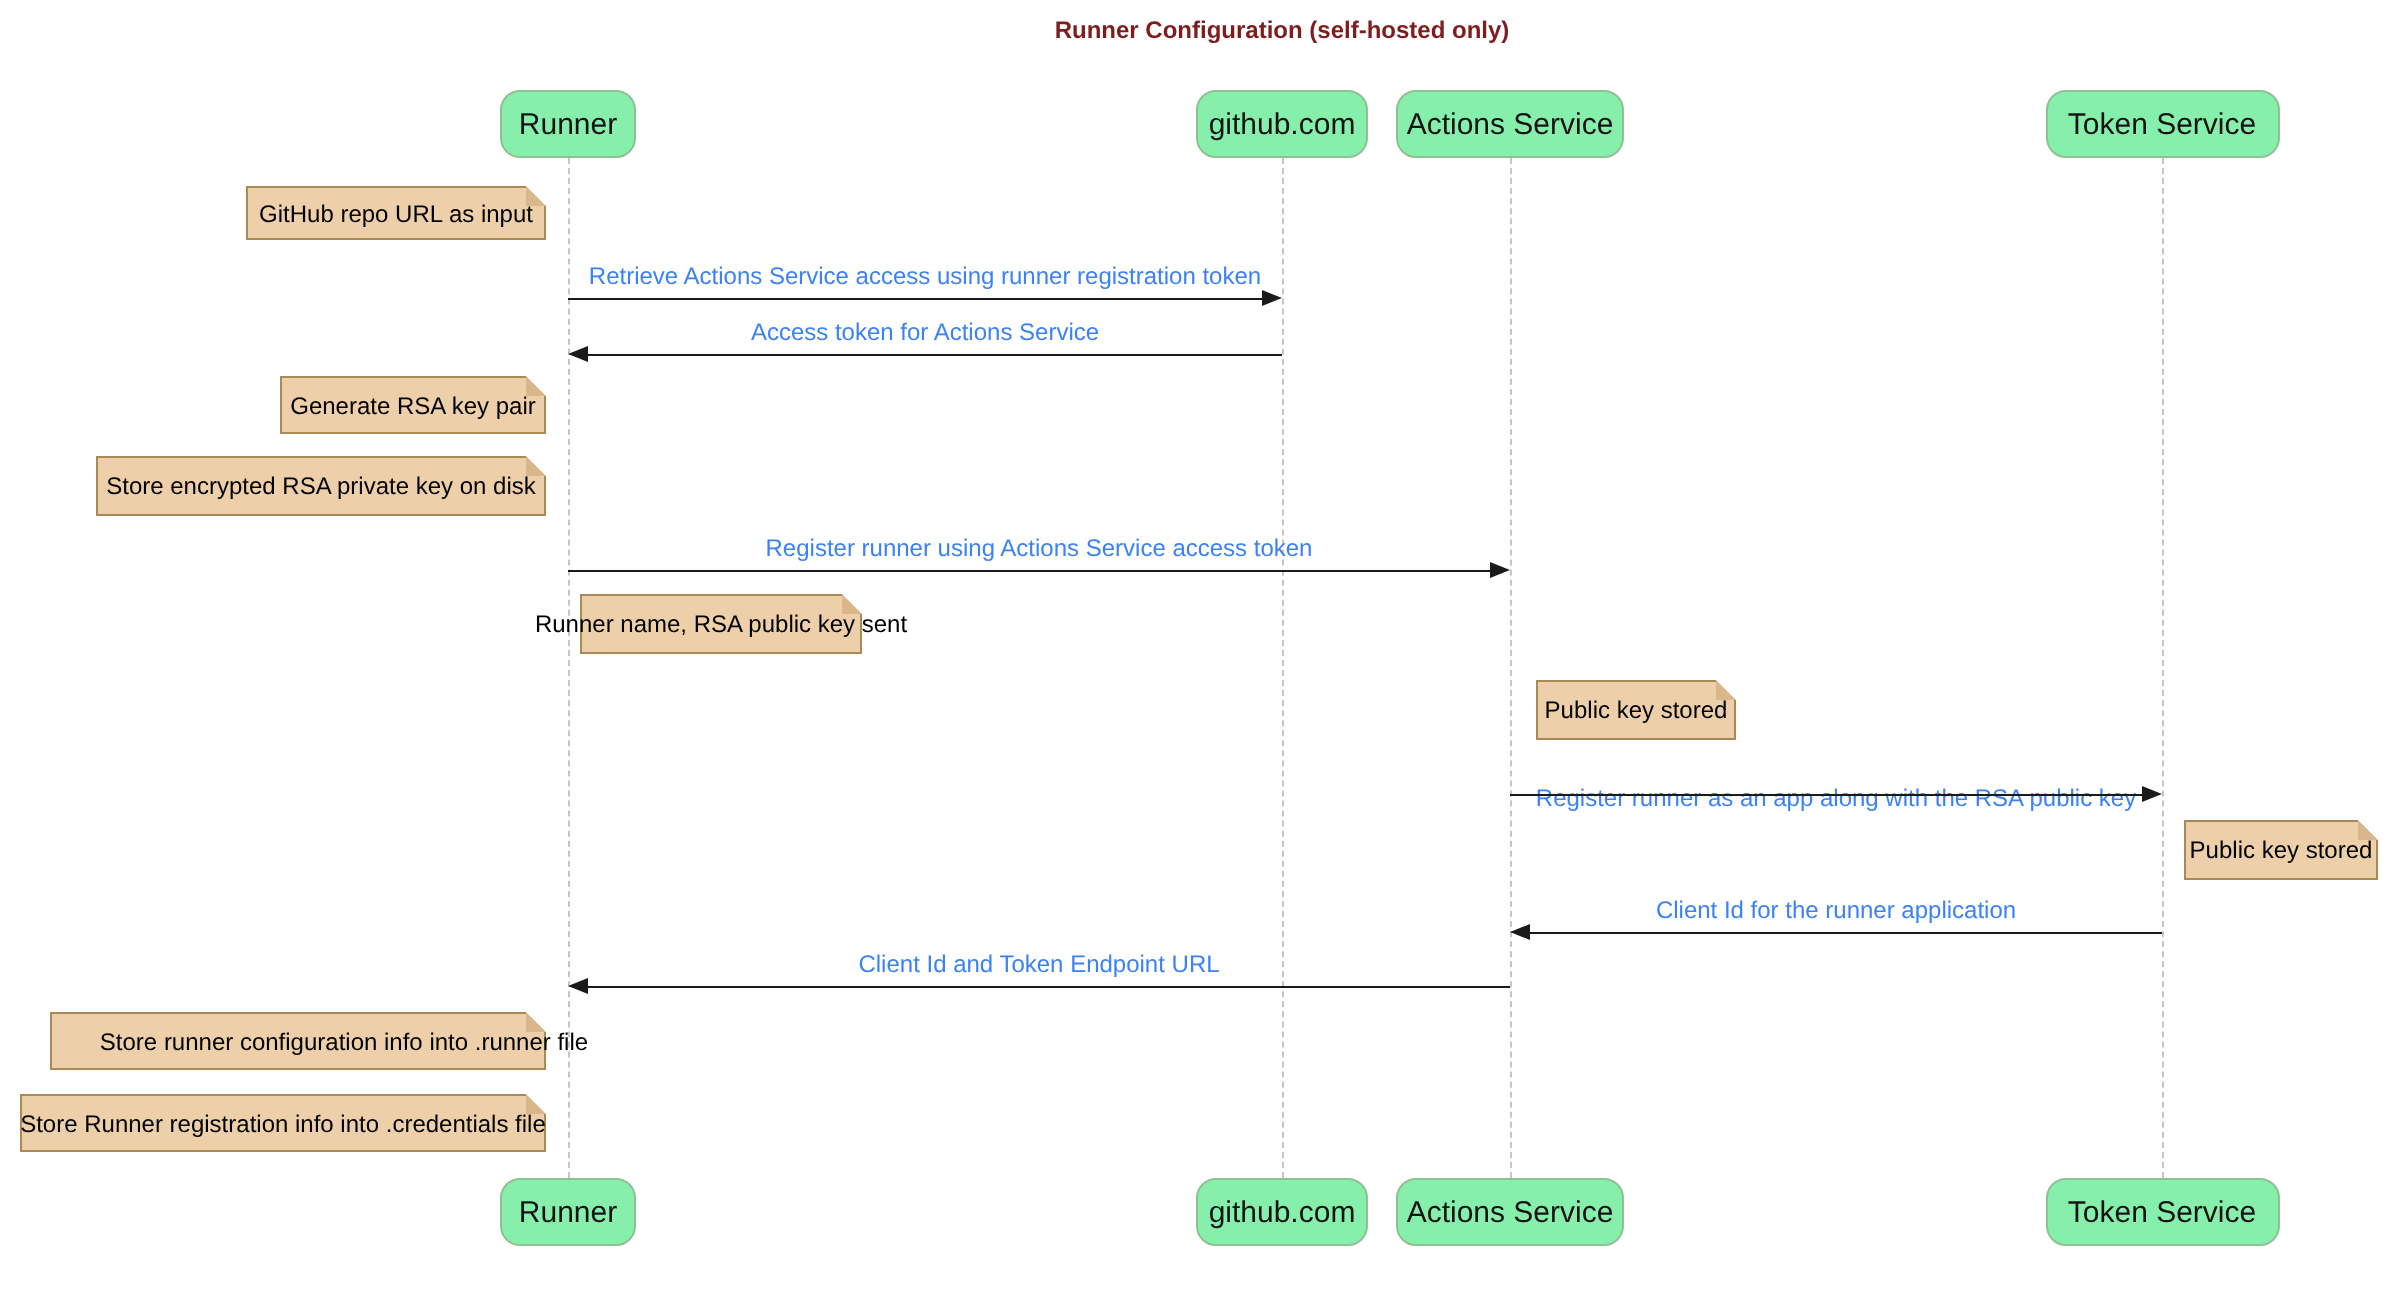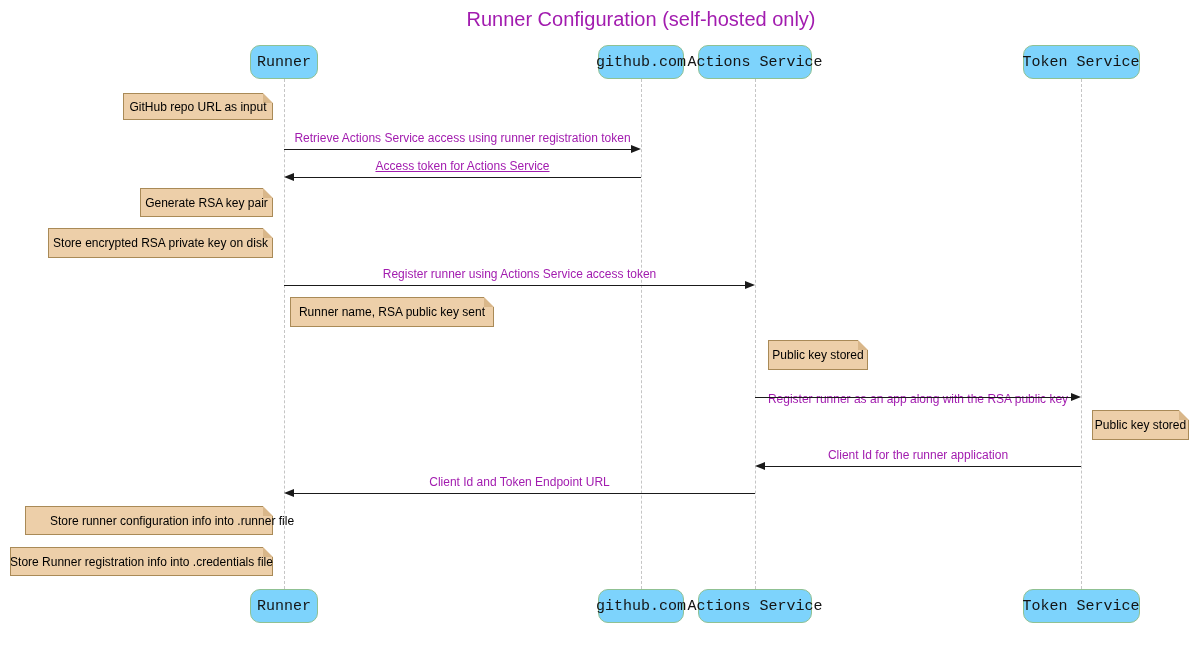--- a/index.html
+++ b/index.html
@@ -7,38 +7,37 @@
   .stage {
     position: relative;
     width: 1200px;
     height: 647px;
     background: #ffffff;
     overflow: hidden;
   }
   .diagram-title {
     position: absolute;
     transform: translateX(-50%);
-    font-size: 20px;
-    font-weight: normal;
-    color: #a21caf;
+    font-size: 12px;
+    font-weight: bold;
+    color: #7f1d1d;
     white-space: nowrap;
   }
   .participant {
     position: absolute;
     box-sizing: border-box;
-    background: #7dd3fc;
+    background: #86efac;
     border: 1px solid #8fc193;
     border-radius: 10px;
     display: flex;
     align-items: center;
     justify-content: center;
     font-size: 15px;
     color: #141414;
     white-space: nowrap;
-    font-family: Liberation Mono, monospace;
   }
   .lifeline {
     position: absolute;
     width: 0;
     border-left: 1px dashed #c5c5c5;
   }
   .note {
     position: absolute;
     box-sizing: border-box;
     background: #edcfa9;
@@ -57,21 +56,21 @@
     width: 0;
     height: 0;
     border-top: 10px solid #ffffff;
     border-left: 10px solid #d9b78a;
   }
   .note-text { position: relative; }
   .msg-label {
     position: absolute;
     transform: translateX(-50%);
     font-size: 12px;
-    color: #a21caf;
+    color: #3b82f6;
     white-space: nowrap;
   }
   .msg-line {
     position: absolute;
     height: 0;
     border-top: 1.5px solid #1a1a1a;
   }
   .arrowhead {
     position: absolute;
     width: 0;
@@ -100,21 +99,21 @@
       <div class="participant" style="left: 598px; top: 589px; width: 86px; height: 34px;">github.com</div>
       <div class="participant" style="left: 698px; top: 45px; width: 114px; height: 34px;">Actions Service</div>
       <div class="participant" style="left: 698px; top: 589px; width: 114px; height: 34px;">Actions Service</div>
       <div class="participant" style="left: 1022.5px; top: 45px; width: 117px; height: 34px;">Token Service</div>
       <div class="participant" style="left: 1022.5px; top: 589px; width: 117px; height: 34px;">Token Service</div>
     </div>
   <div>
       <div class="msg-label" style="left: 462.5px; top: 131px;">Retrieve Actions Service access using runner registration token</div>
       <div class="msg-line" style="left: 284px; top: 149px; width: 348px;"></div>
       <div class="arrowhead right" style="left: 631px; top: 145px;"></div>
-      <div class="msg-label" style="left: 462.5px; top: 159px; text-decoration: underline;">Access token for Actions Service</div>
+      <div class="msg-label" style="left: 462.5px; top: 159px;">Access token for Actions Service</div>
       <div class="msg-line" style="left: 293px; top: 177px; width: 348px;"></div>
       <div class="arrowhead left" style="left: 284px; top: 173px;"></div>
       <div class="msg-label" style="left: 519.5px; top: 267px;">Register runner using Actions Service access token</div>
       <div class="msg-line" style="left: 284px; top: 285px; width: 462px;"></div>
       <div class="arrowhead right" style="left: 745px; top: 281px;"></div>
       <div class="msg-label" style="left: 918px; top: 379px; margin-top: 13px;">Register runner as an app along with the RSA public key</div>
       <div class="msg-line" style="left: 755px; top: 397px; width: 317px;"></div>
       <div class="arrowhead right" style="left: 1071px; top: 393px;"></div>
       <div class="msg-label" style="left: 918px; top: 448px;">Client Id for the runner application</div>
       <div class="msg-line" style="left: 764px; top: 466px; width: 317px;"></div>
@@ -129,21 +128,21 @@
         <div class="note-text" style="position: relative;">GitHub repo URL as input</div>
       </div>
       <div class="note" style="left: 140px; top: 188px; width: 133px; height: 29px;">
         <div class="note-fold"></div>
         <div class="note-text" style="position: relative;">Generate RSA key pair</div>
       </div>
       <div class="note" style="left: 48px; top: 228px; width: 225px; height: 30px;">
         <div class="note-fold"></div>
         <div class="note-text" style="position: relative;">Store encrypted RSA private key on disk</div>
       </div>
-      <div class="note" style="left: 290px; top: 297px; width: 204px; height: 30px;">
+      <div class="note" style="left: 290px; top: 297px; width: 141px; height: 30px;">
         <div class="note-fold"></div>
         <div class="note-text" style="position: relative;">Runner name, RSA public key sent</div>
       </div>
       <div class="note" style="left: 768px; top: 340px; width: 100px; height: 30px;">
         <div class="note-fold"></div>
         <div class="note-text" style="position: relative;">Public key stored</div>
       </div>
       <div class="note" style="left: 1092px; top: 410px; width: 97px; height: 30px;">
         <div class="note-fold"></div>
         <div class="note-text" style="position: relative;">Public key stored</div>

